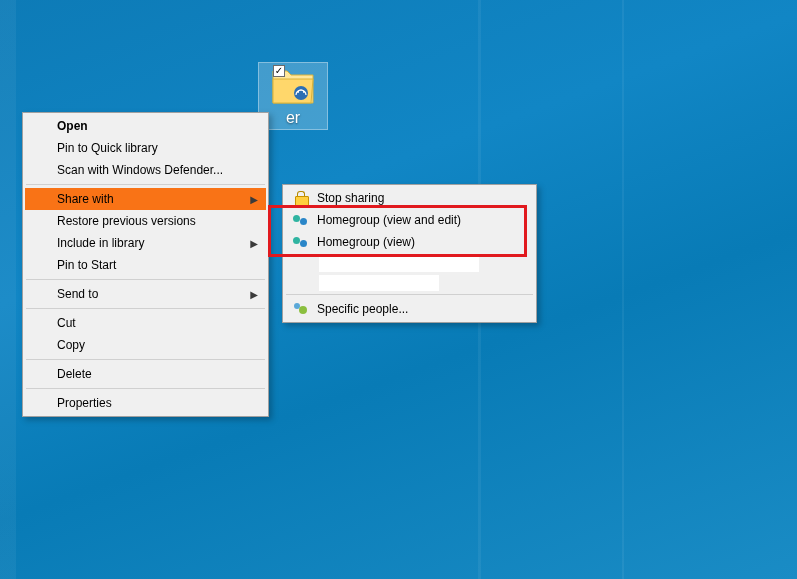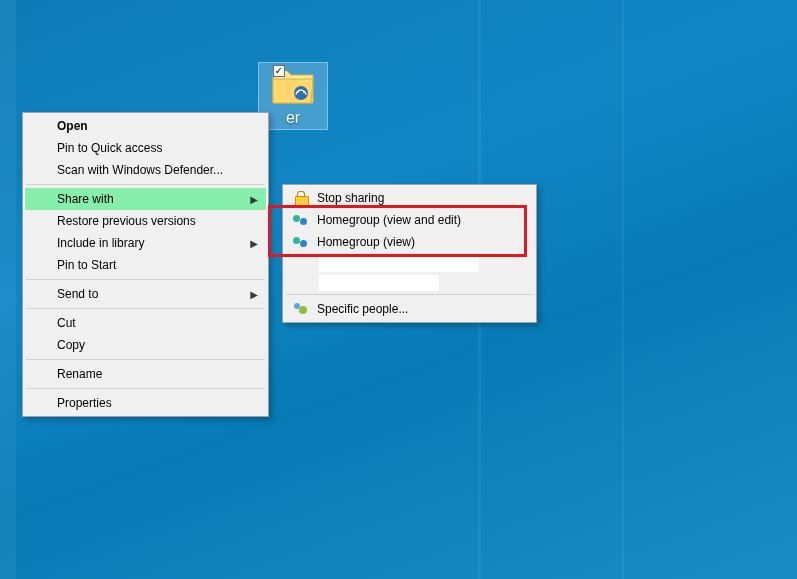--- a/index.html
+++ b/index.html
@@ -57,21 +57,21 @@
   .ctx .sep { height: 1px; background: #d0d0d0; margin: 3px 1px; }
 
   .item {
     display: flex; align-items: center;
     height: 22px;
     padding: 0 20px 0 32px;
     position: relative;
     color: #000;
   }
   .item.bold { font-weight: 700; }
-  .item.hover { background: #86efac; }
+  .item.hover { background: #f97316; }
   .item .arrow {
     position: absolute; right: 8px; top: 50%; transform: translateY(-50%);
     font-size: 10px; color: #3a3a3a;
   }
   .item .icn {
     position: absolute; left: 8px; top: 50%; transform: translateY(-50%);
     width: 16px; height: 16px;
   }
   
   .icn.lock::before {
@@ -134,21 +134,21 @@
     <div class="checkbox">✓</div>
   </div>
   <div class="label">er</div>
 </div>
 
 <div class="ctx primary">
   <div class="item bold">
       <span>Open</span>
     </div>
   <div class="item">
-      <span>Pin to Quick access</span>
+      <span>Pin to Quick library</span>
     </div>
   <div class="item">
       <span>Scan with Windows Defender...</span>
     </div>
   <div class="sep"></div>
   <div class="item hover">
     <span>Share with</span>
     <span class="arrow">▶</span>
   </div>
   <div class="item">
@@ -168,21 +168,21 @@
   </div>
   <div class="sep"></div>
   <div class="item">
       <span>Cut</span>
     </div>
   <div class="item">
       <span>Copy</span>
     </div>
   <div class="sep"></div>
   <div class="item">
-      <span>Rename</span>
+      <span>Delete</span>
     </div>
   <div class="sep"></div>
   <div class="item">
       <span>Properties</span>
     </div>
 </div>
 
 <div class="ctx secondary">
   <div class="item">
     <span class="icn lock"></span>

